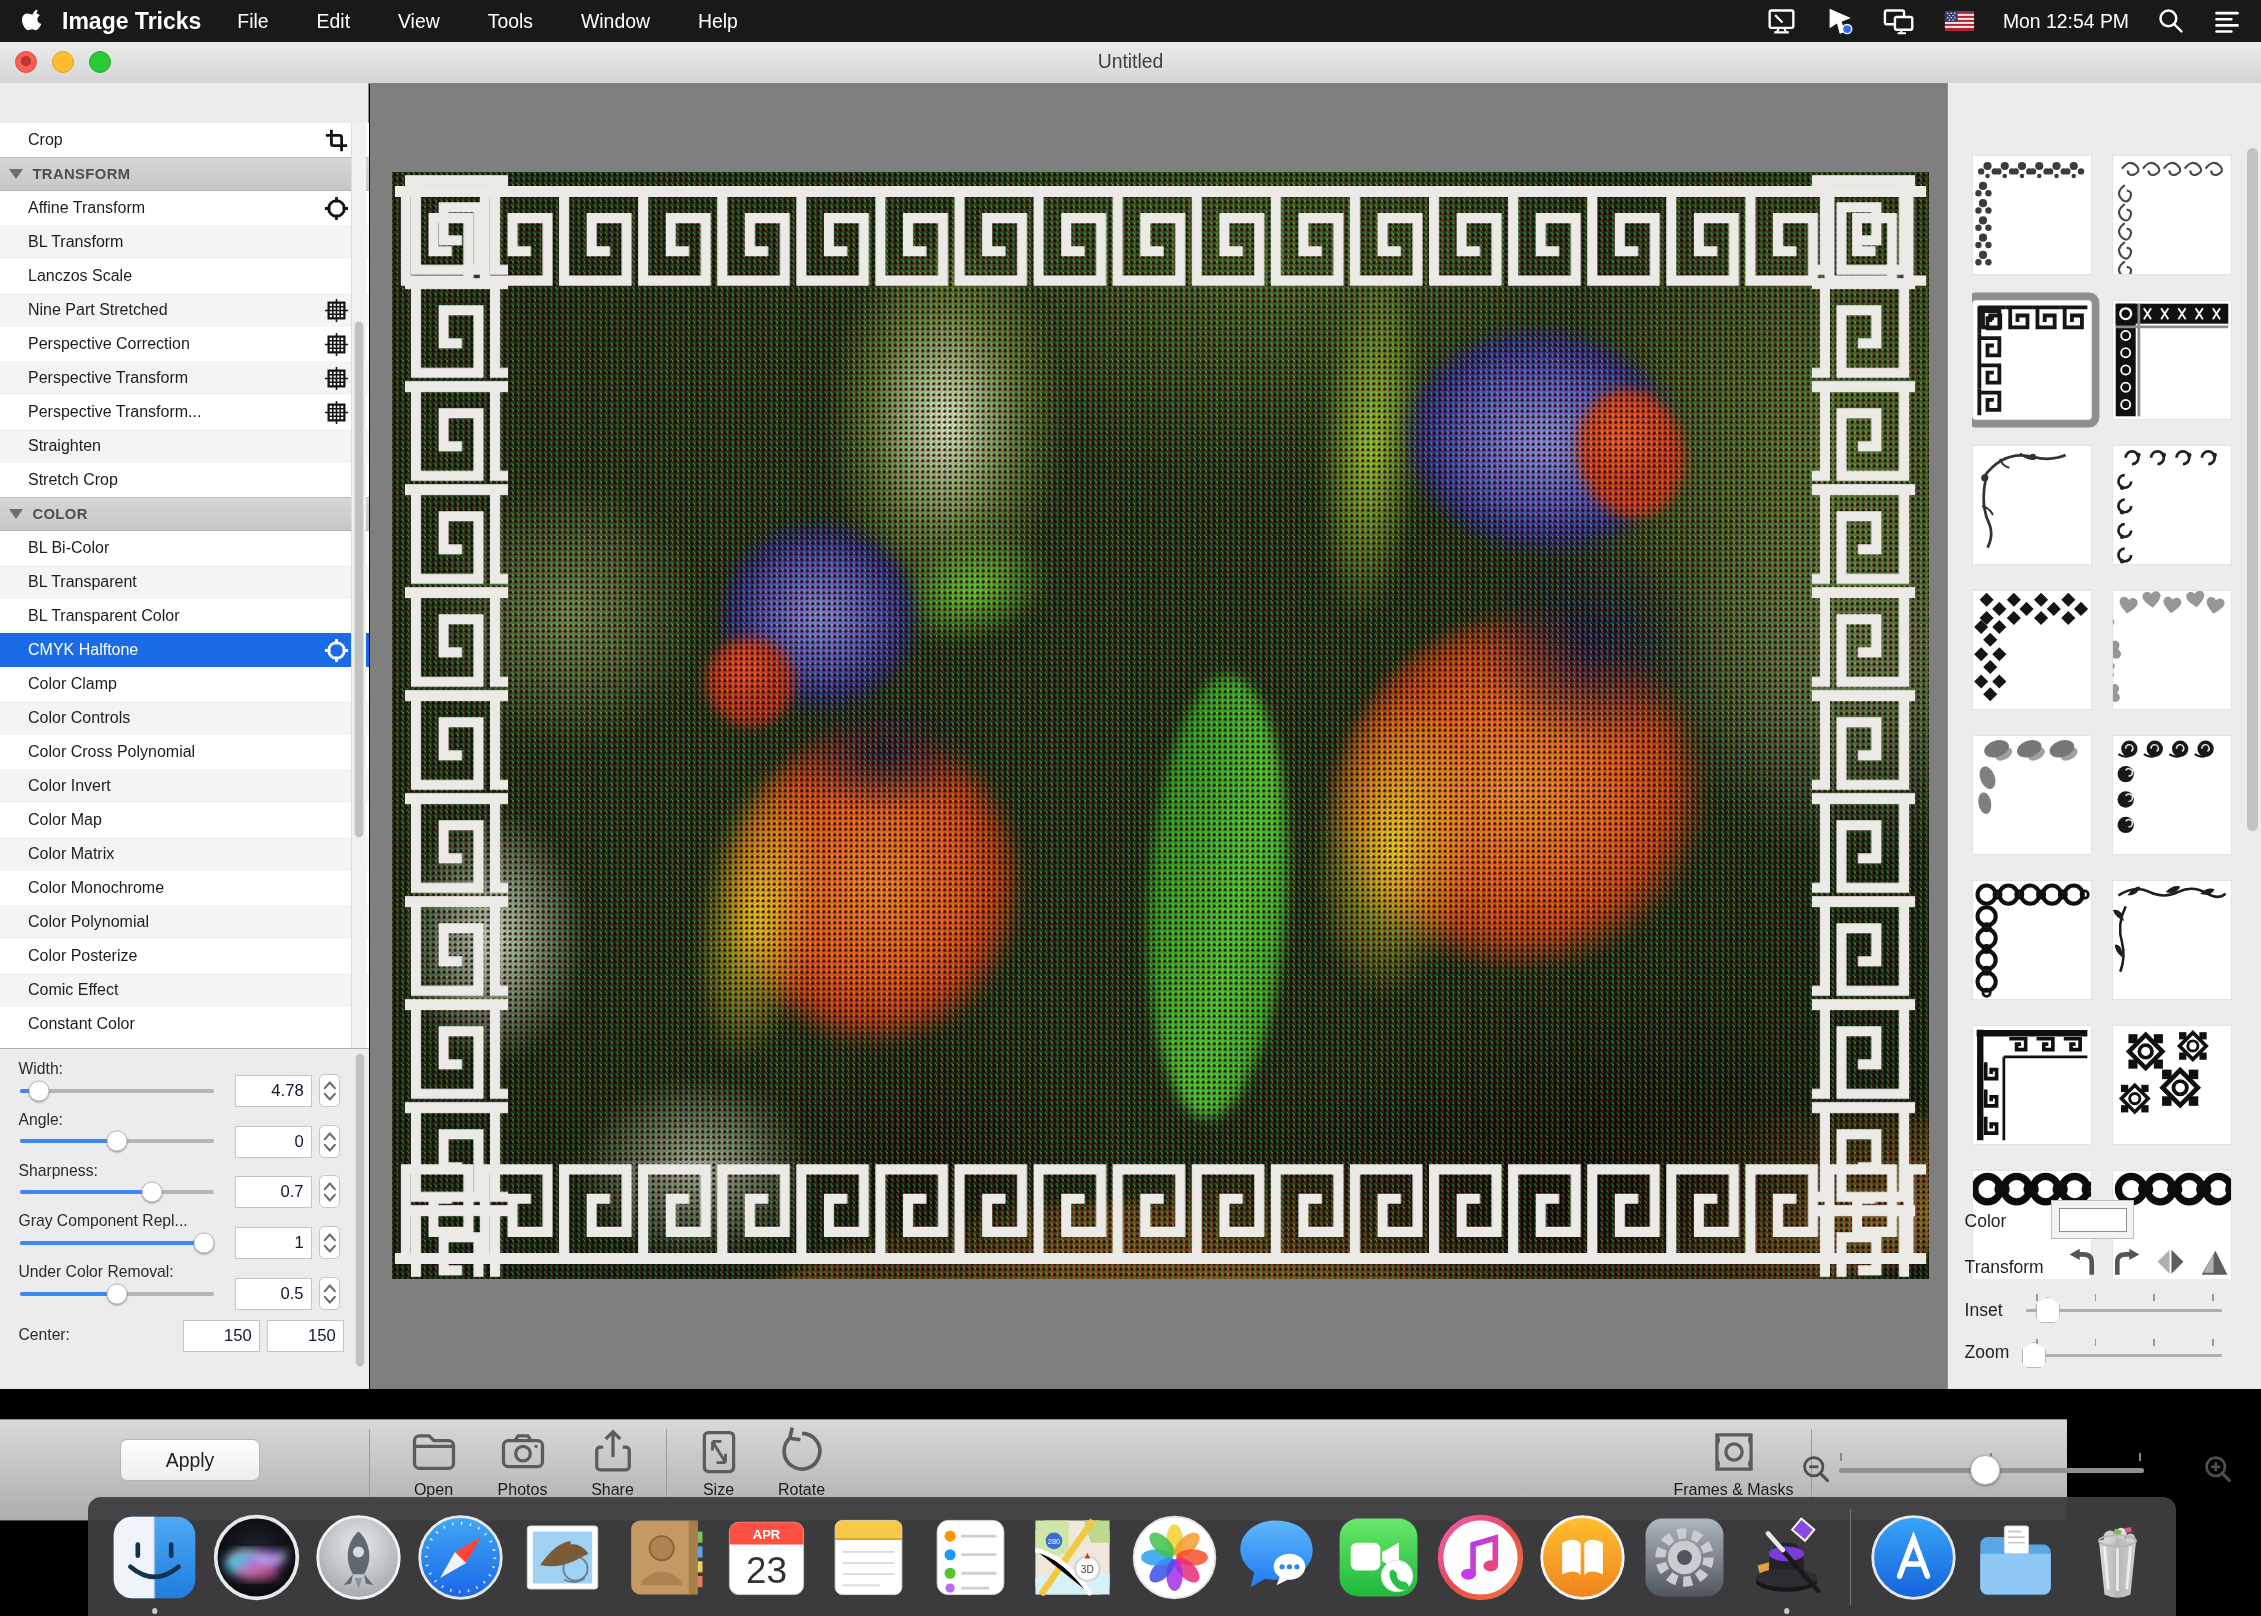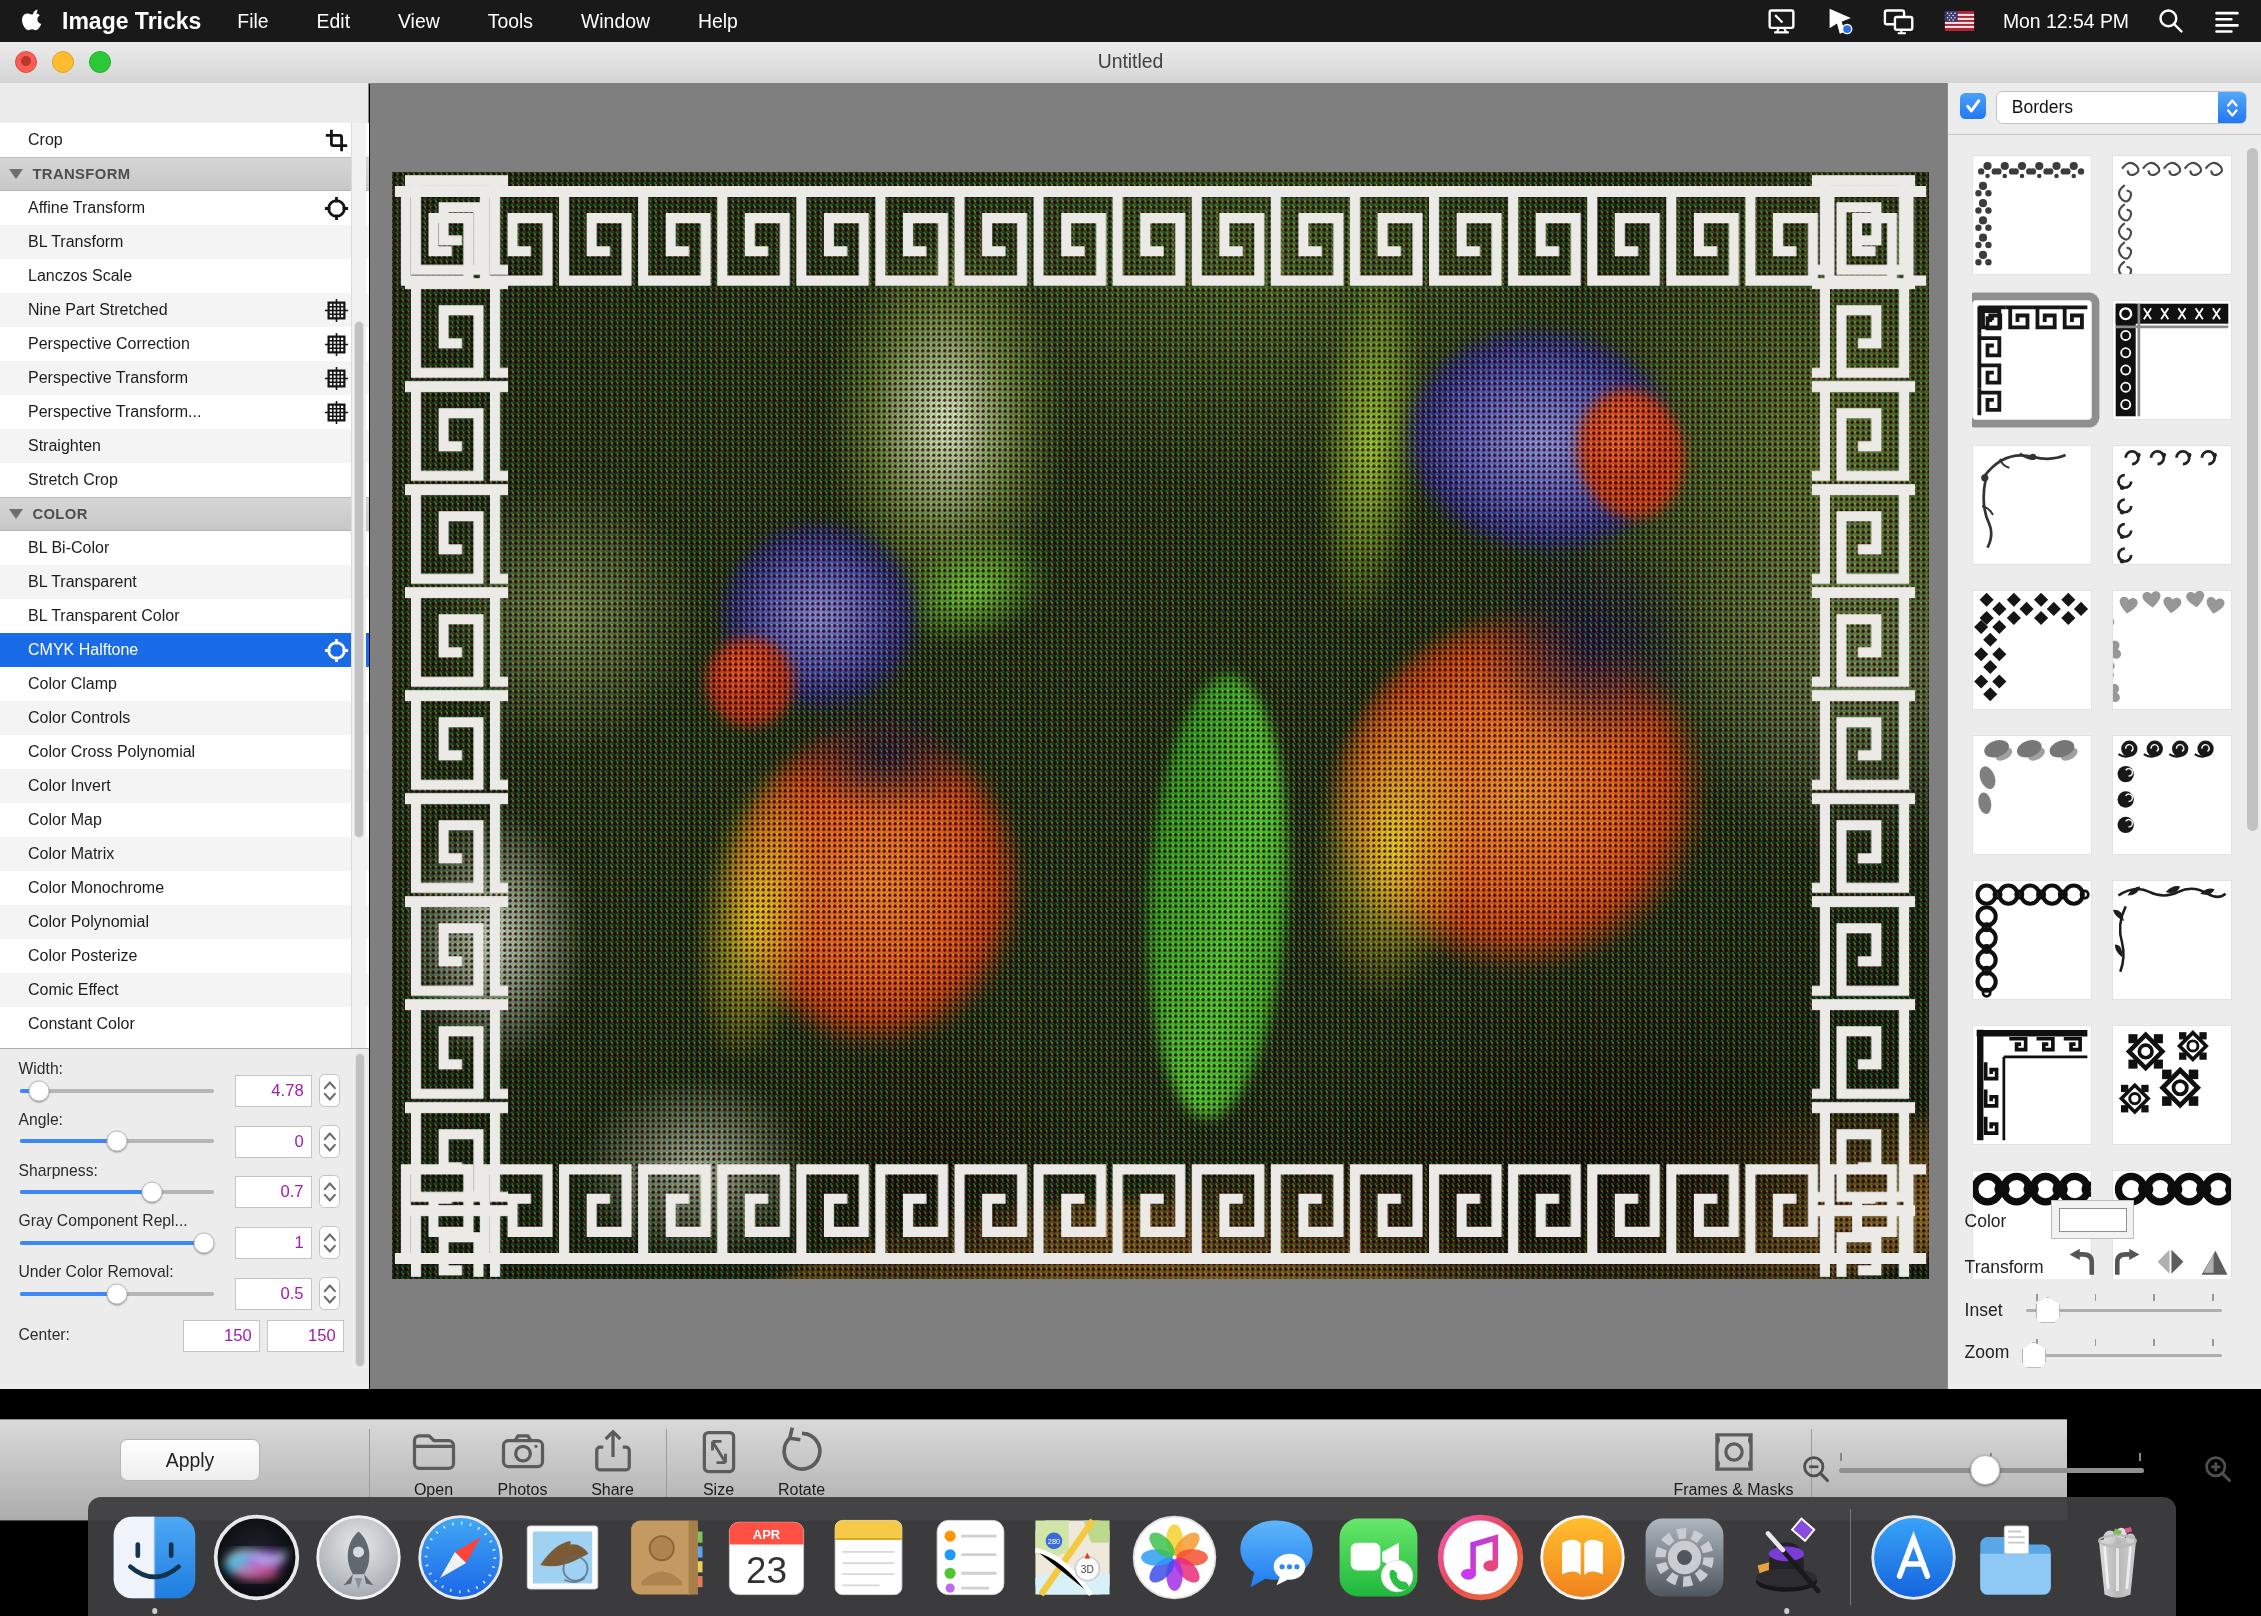--- a/index.html
+++ b/index.html
@@ -50,21 +50,21 @@
   .lscroll .thumb { position:absolute; left:1.8px; width:10px; border-radius:5.5px; background:#c1c1c1; }
 
   
   .params { position:absolute; left:0; top:965px; width:369px; height:341px; background:#ececec; border-top:0.9px solid #aeaeae; }
   .plabel { position:absolute; left:18.5px; font-size:15.7px; color:#2b2b2b; white-space:nowrap; }
   .ptrack { position:absolute; left:20px; width:194px; height:3.7px; border-radius:1.8px; background:#b6b6b6; }
   .pfill { position:absolute; left:0; top:0; height:3.7px; border-radius:1.8px; background:#3d87f7; }
   .pknob { position:absolute; top:50%; width:21px; height:21px; border-radius:50%; background:#fff;
     border:0.9px solid #bdbdbd; box-shadow:0 0.9px 1.8px rgba(0,0,0,.35); transform:translate(-50%,-50%); }
   .pfield { position:absolute; width:77px; height:32px; background:#fff; border:0.9px solid #c4c4c4;
-    font-size:16.6px; color:#a21caf; text-align:right; padding-right:7.4px; font-family:"Liberation Sans",sans-serif; }
+    font-size:16.6px; color:#0f172a; text-align:right; padding-right:7.4px; font-family:"Liberation Sans",sans-serif; }
   .pstep { position:absolute; width:21px; height:33px; background:#fff; border:0.9px solid #c4c4c4; border-radius:5.5px;
     display:flex; align-items:center; justify-content:center; }
   .pscroll { position:absolute; right:1.8px; top:3.7px; width:13px; height:330px; }
   .pscroll .thumb { position:absolute; left:0.9px; width:10px; height:314px; border-radius:5.5px; background:#c1c1c1; }
 
   
   .canvas { position:absolute; left:370px; top:83px; width:1577px; height:1306px; background:#7f7f7f; }
   .photo { position:absolute; left:22px; top:89px; width:1537px; height:1107px; overflow:hidden;
     background:
       radial-gradient(461px 277px at 877px 111px, rgba(130,160,60,.40), transparent 75%),
@@ -436,35 +436,20 @@
       <svg class="gk gk-left" width="103" height="1107" viewBox="0 0 112 1199">
           <rect width="112" height="1199" fill="url(#gkpv)"></rect>
         </svg>
       <svg class="gk gk-right" width="103" height="1107" viewBox="0 0 112 1199">
           <rect width="112" height="1199" fill="url(#gkpv)" transform="translate(112 0) scale(-1 1)"></rect>
         </svg>
     </div>
   </div>
 
   <div class="rightpanel">
-    <div class="rp-head">
-      <span class="checkbox">
-        <svg width="18.5" height="18.5" viewBox="0 0 20 20">
-            <path d="M4 10 l4 5 8-11" stroke="#fff" stroke-width="3.2" fill="none" stroke-linecap="round" stroke-linejoin="round"></path>
-          </svg>
-      </span>
-      <div class="dropdown">
-        <span class="ddlabel">Borders</span>
-        <span class="ddcap">
-          <svg width="16.6" height="20" viewBox="0 0 20 24">
-              <path d="M5 9 l5-6 5 6 M5 15 l5 6 5-6" stroke="#fff" stroke-width="2.8" fill="none" stroke-linecap="round" stroke-linejoin="round"></path>
-            </svg>
-        </span>
-      </div>
-    </div>
     <div class="bgrid" id="border-grid">
         <div class="thumb"><svg width="118" height="118" viewBox="0 0 130 130">
             <g fill="#3c3c3c">
               <circle cx="16" cy="11" r="4.5"></circle>
               <circle cx="24" cy="17" r="3.5"></circle>
               <circle cx="9" cy="17" r="3.5"></circle>
               <circle cx="16" cy="22" r="2.5"></circle>
             </g>
             <g fill="#3c3c3c">
               <circle cx="35" cy="11" r="4.5"></circle>

